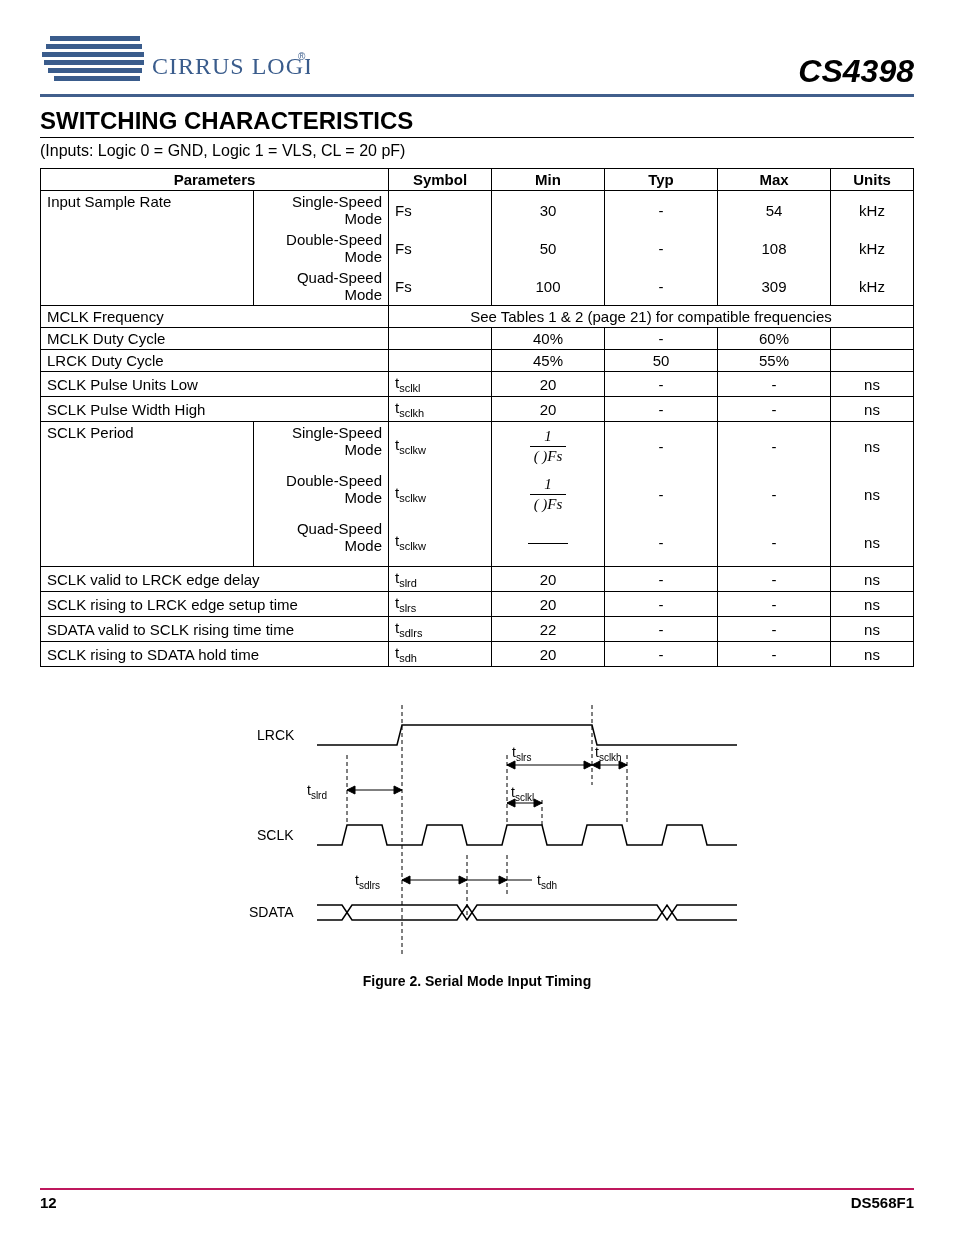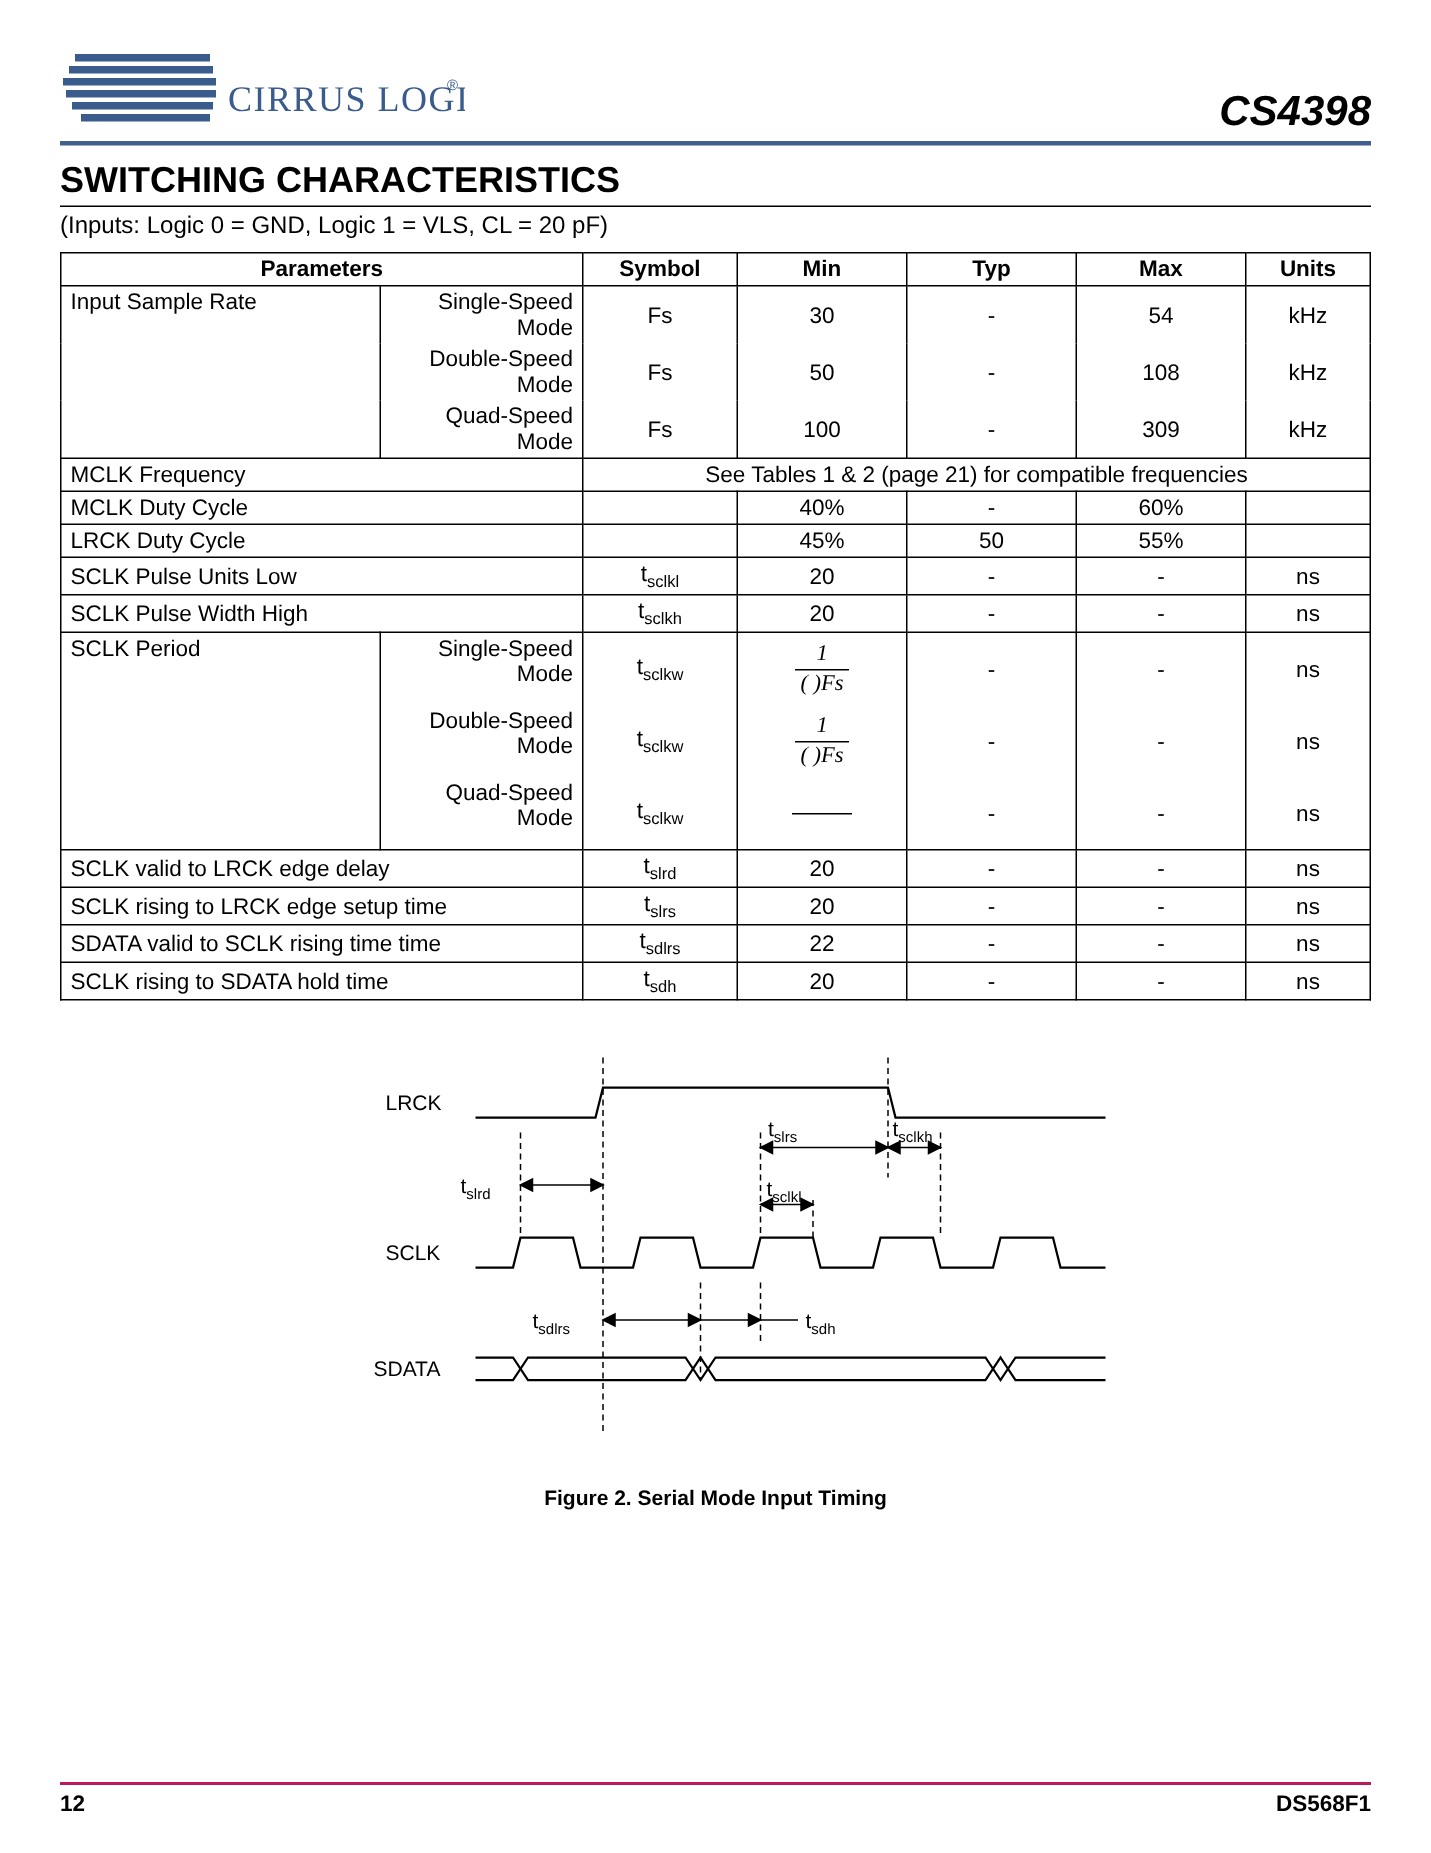--- a/index.html
+++ b/index.html
@@ -27,21 +27,21 @@
   .logo-block {
     display: flex;
     align-items: center;
   }
   .logo-svg {
     width: 270px;
     height: 60px;
   }
   .part-no {
     font-family: Arial, Helvetica, sans-serif;
-    font-size: 28px;
+    font-size: 32px;
     font-weight: bold;
     font-style: italic;
   }
   .hr-thick {
     border: 0;
     border-top: 3px solid #415f8c;
     margin: 0 0 6px 0;
   }
 
   
@@ -76,21 +76,21 @@
   td.param-main {
     border-right: none;
     padding-right:0;
   }
   td.param-mode {
     border-left: none;
     text-align: right;
     padding-left:0;
   }
   td.sym {
-    text-align: center;
+    text-align: left;
   }
   td.num {
     text-align: center;
   }
   td.units {
     text-align: center;
   }
 
   .sub {
     font-size: 11px;
@@ -133,21 +133,21 @@
     width: 560px;
   }
   .timing-svg {
     width: 560px;
     height: 270px;
   }
   .fig-caption {
     text-align: center;
     font-weight: bold;
     font-size: 14px;
-    margin-top: 20px;
+    margin-top: 4px;
   }
 
   
   .footer {
     position: absolute;
     left: 40px;
     right: 40px;
     bottom: 24px;
     border-top: 2px solid #be185d;
     display: flex;

